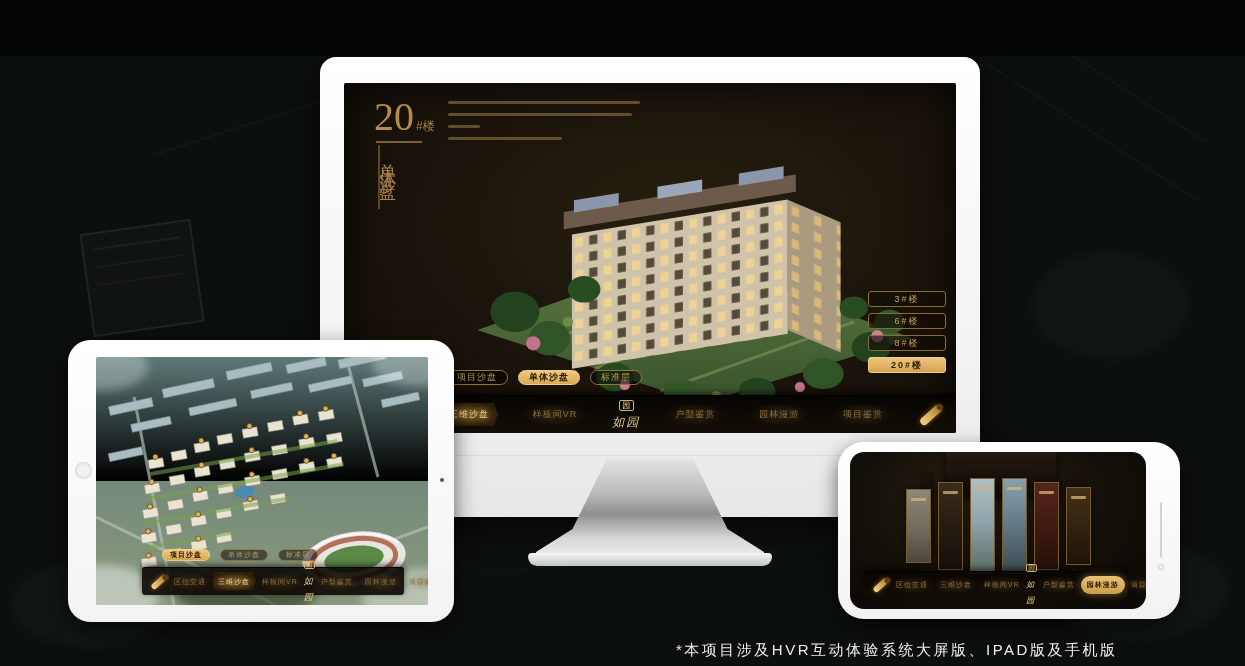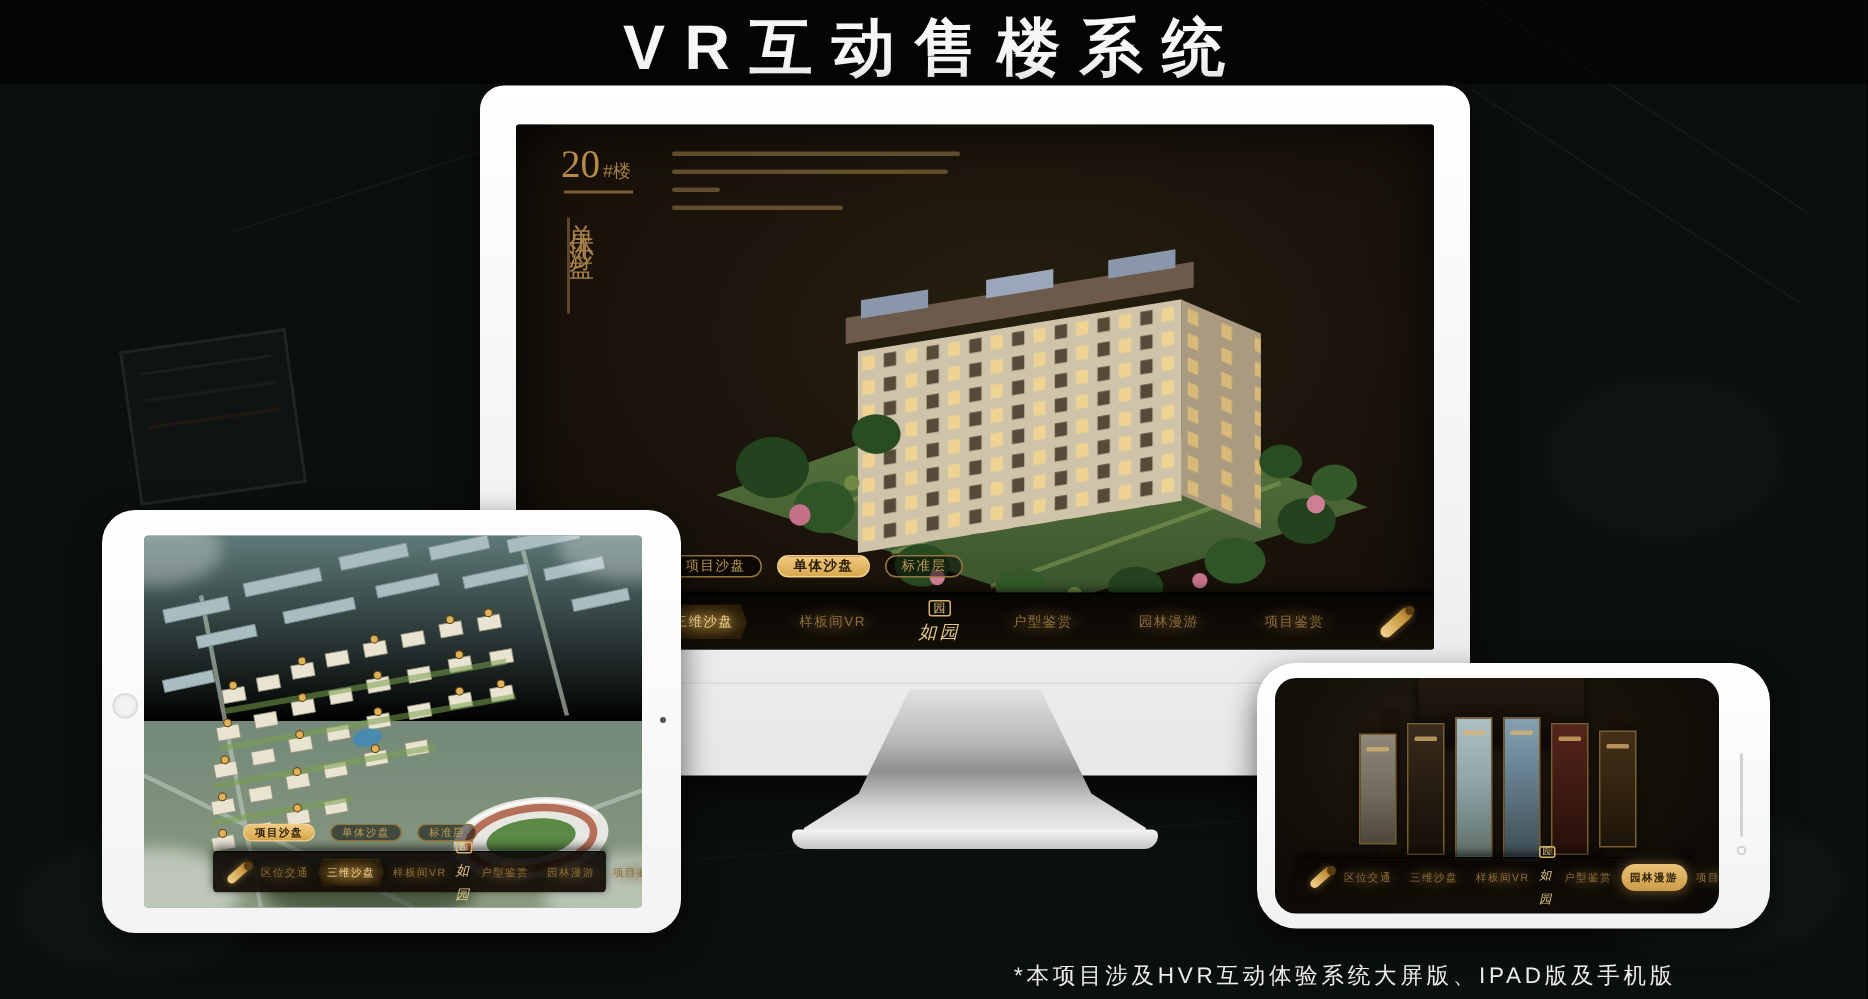--- a/index.html
+++ b/index.html
@@ -33,21 +33,21 @@
     background:radial-gradient(ellipse at 55% 40%, #26200f 0%, #1c150c 45%, #120d07 100%); overflow:hidden;
     box-shadow:inset 0 0 40px rgba(0,0,0,0.8); }
   .monitor-stand { position:absolute; left:216px; top:402px; width:228px; height:100px; z-index:-1;
     background:linear-gradient(180deg,#e3e3e3,#b9b9b9 35%,#8f8f8f 55%,#d8d8d8 80%,#efefef);
     clip-path:polygon(31% 0, 69% 0, 84% 70%, 100% 93%, 100% 100%, 0 100%, 0 93%, 16% 70%); }
   .monitor-base { position:absolute; left:208px; top:496px; width:244px; height:13px; z-index:-1;
     background:linear-gradient(#f5f5f5,#c4c4c4); border-radius:5px 5px 12px 12px; }
 
   
   .headline { position:absolute; left:30px; top:14px; color:#b68a4a; }
-  .headline-num { font-family:"Liberation Serif", serif; font-size:26px; line-height:1; color:#b68a4a; }
+  .headline-num { font-family:"Liberation Serif", serif; font-size:40px; line-height:1; color:#b68a4a; }
   .headline-suffix { font-size:12px; margin-left:2px; color:#a87f44; }
   .headline-bar { width:46px; height:2px; background:#7c5f33; margin:4px 0 6px 2px; }
   .headline-sub { writing-mode:vertical-rl; font-family:"Liberation Serif", serif; font-size:17px;
     letter-spacing:7px; color:#a8804a; margin-left:2px; height:96px; }
   .headline-sub-bar { position:absolute; left:34px; top:62px; width:2px; height:64px; background:#5d472a; }
 
   .desc-lines { position:absolute; left:104px; top:18px; }
   .desc-line { height:3px; background:#6e5832; opacity:0.85; border-radius:2px; margin-bottom:9px; }
 
   .building-svg { position:absolute; left:118px; top:48px; width:458px; height:276px; }
@@ -148,21 +148,20 @@
     <div class="bg-line" style="left:960px; top:130px; width:260px; height:1px; transform:rotate(33deg);"></div>
     <div class="bg-line" style="left:150px; top:120px; width:220px; height:1px; transform:rotate(-18deg);"></div>
     <div class="bg-line" style="left:430px; top:560px; width:420px; height:1px; transform:rotate(-4deg); opacity:.5;"></div>
     <div class="bg-plaque"></div>
     <div class="bg-blob" style="left:1030px; top:250px; width:160px; height:110px;"></div>
     <div class="bg-blob" style="left:1050px; top:540px; width:180px; height:100px;"></div>
     <div class="bg-blob" style="left:10px; top:560px; width:160px; height:90px;"></div>
   </div>
 
   <div class="title-band"></div>
-  <h1 class="page-title">VR互动售楼系统</h1>
 
   <div class="monitor">
     <div class="monitor-stand"></div>
     <div class="monitor-base"></div>
     <div class="monitor-seam"></div>
 
     <div class="monitor-screen">
 
       <div class="headline">
         <span class="headline-num">20</span><span class="headline-suffix">#楼</span>
@@ -225,20 +224,26 @@
           <ellipse cx="120" cy="150" rx="16" ry="13" fill="#2a4c22"></ellipse>
           <circle cx="70" cy="203" r="7" fill="#c4718a"></circle>
           <circle cx="160" cy="244" r="5" fill="#cc7f95"></circle>
           <circle cx="332" cy="246" r="5" fill="#c4718a"></circle>
           <circle cx="408" cy="196" r="6" fill="#cc7f95"></circle>
           <circle cx="104" cy="182" r="5" fill="#6f8a43"></circle>
           <circle cx="250" cy="255" r="5" fill="#6f8a43"></circle>
         </g>
       </svg>
 
+      <div class="bld-buttons">
+        <div class="bld-btn">3#楼</div>
+        <div class="bld-btn">6#楼</div>
+        <div class="bld-btn">8#楼</div>
+        <div class="bld-btn active">20#楼</div>
+      </div>
 
       <div class="subtabs">
         <div class="subtab">项目沙盘</div>
         <div class="subtab active">单体沙盘</div>
         <div class="subtab">标准层</div>
       </div>
 
       <div class="navbar">
         <span class="nav-item">区位交通</span>
         <span class="nav-item active">三维沙盘</span>

